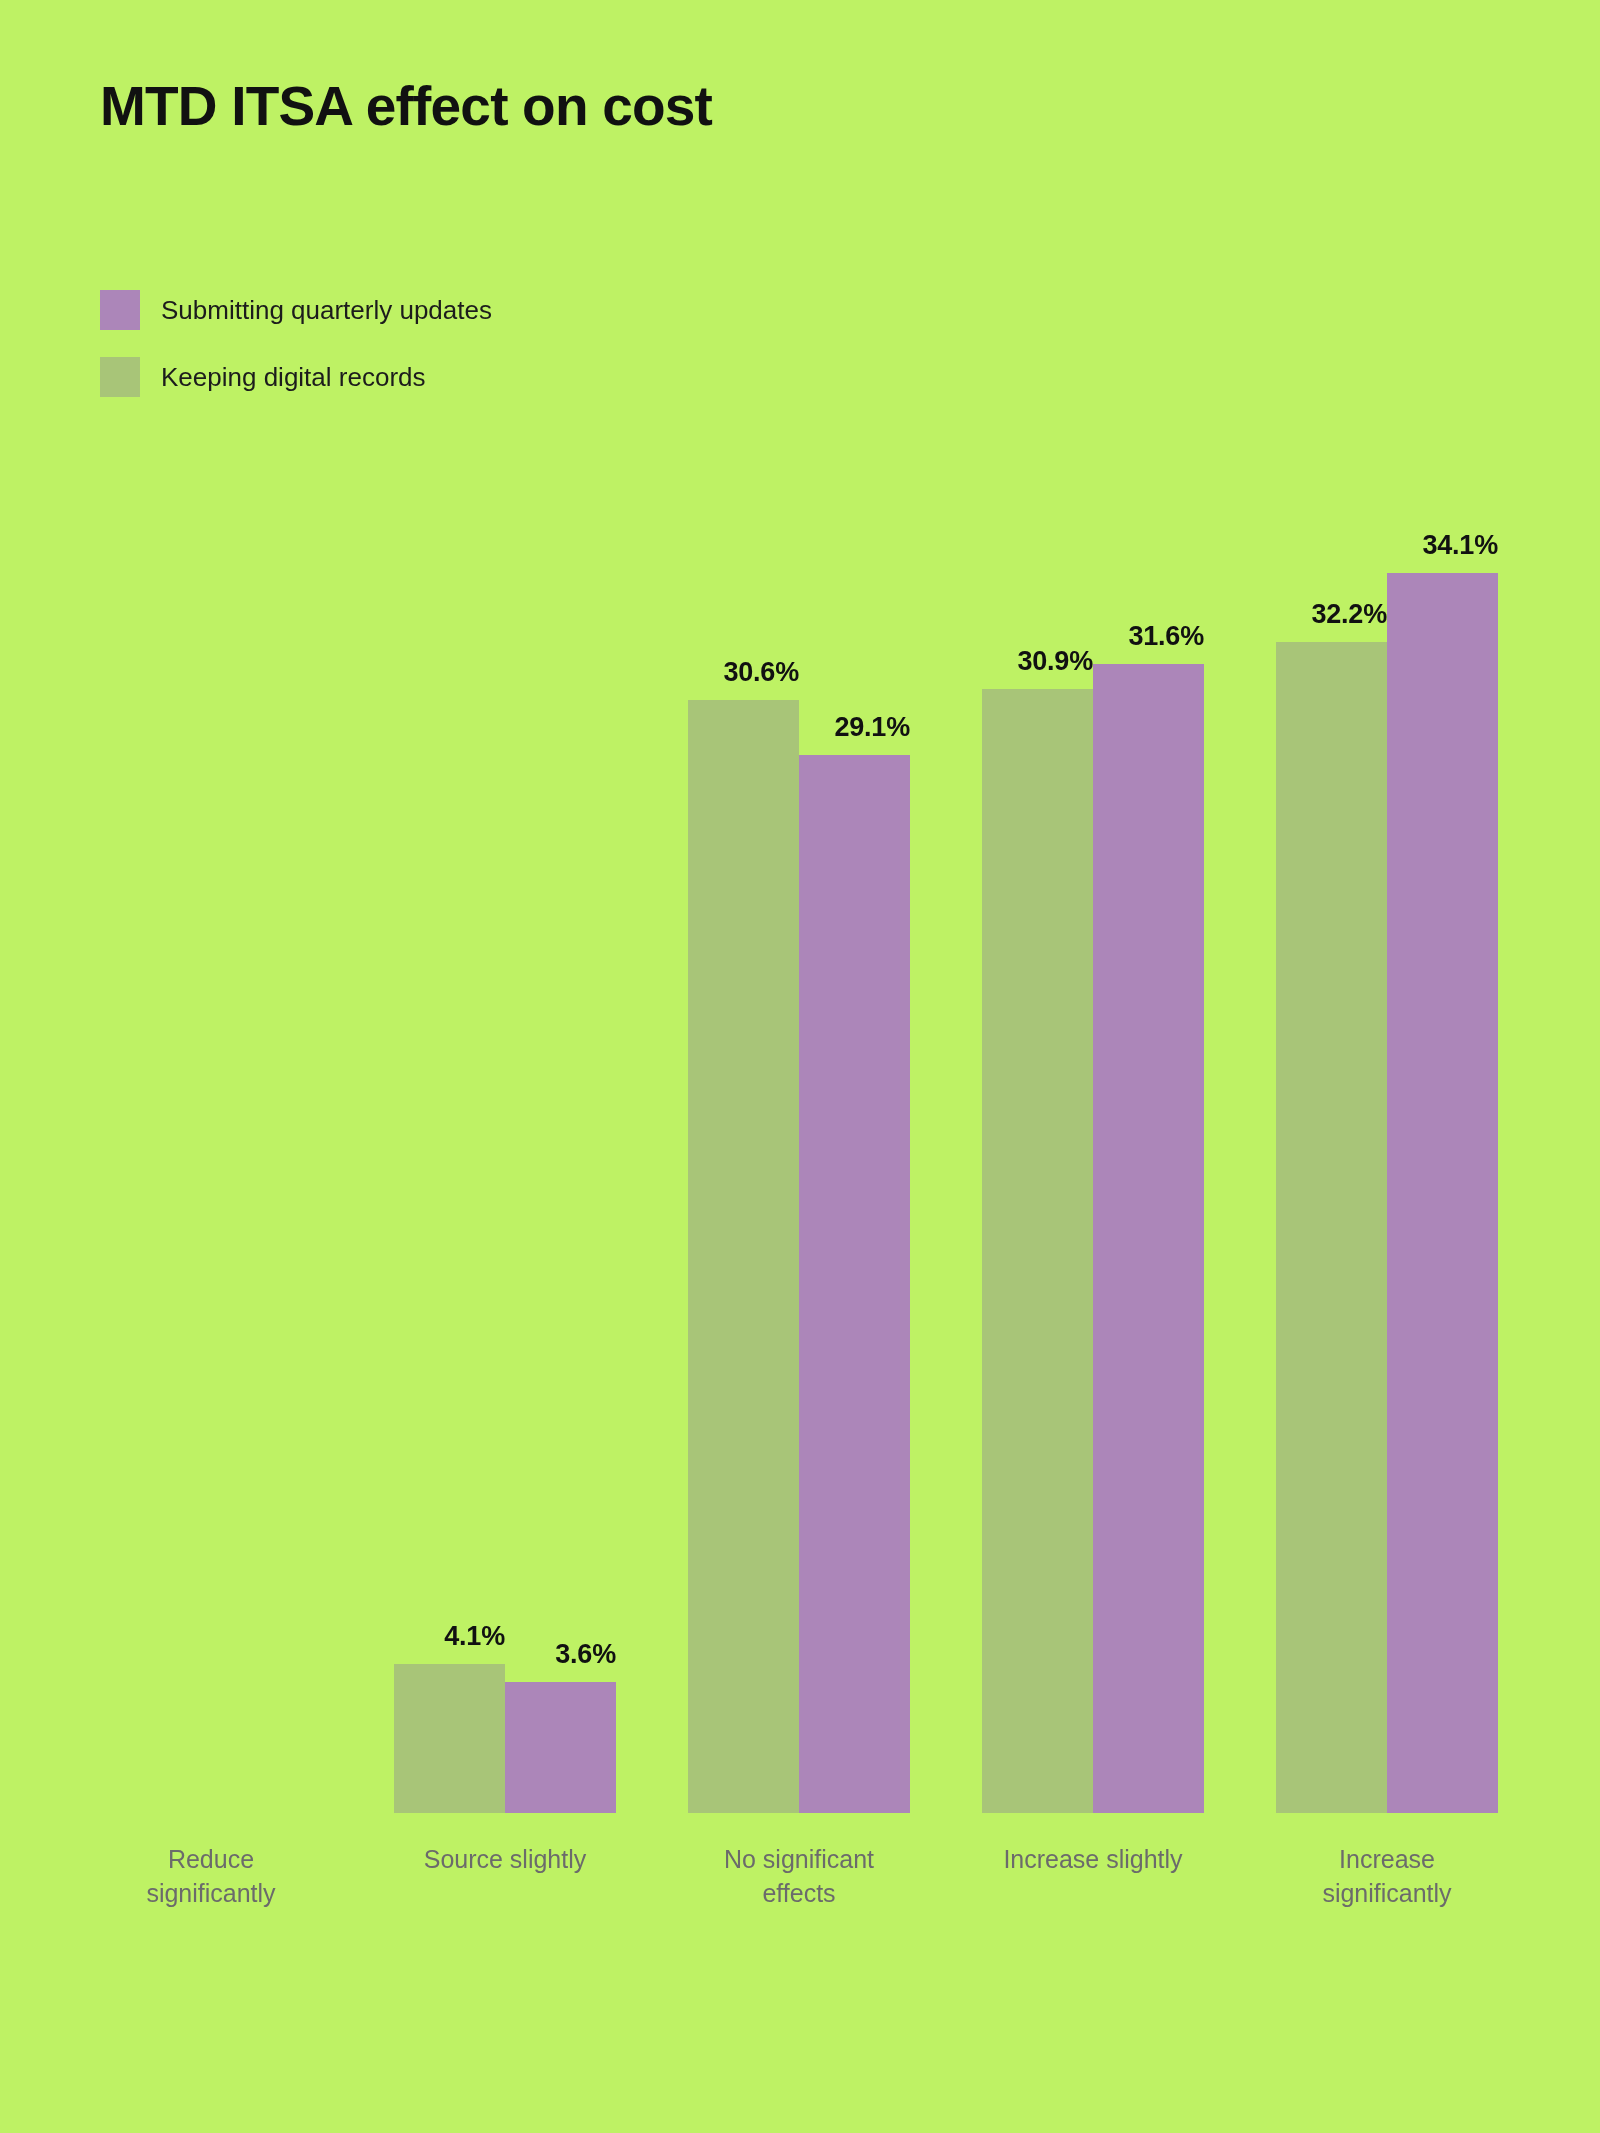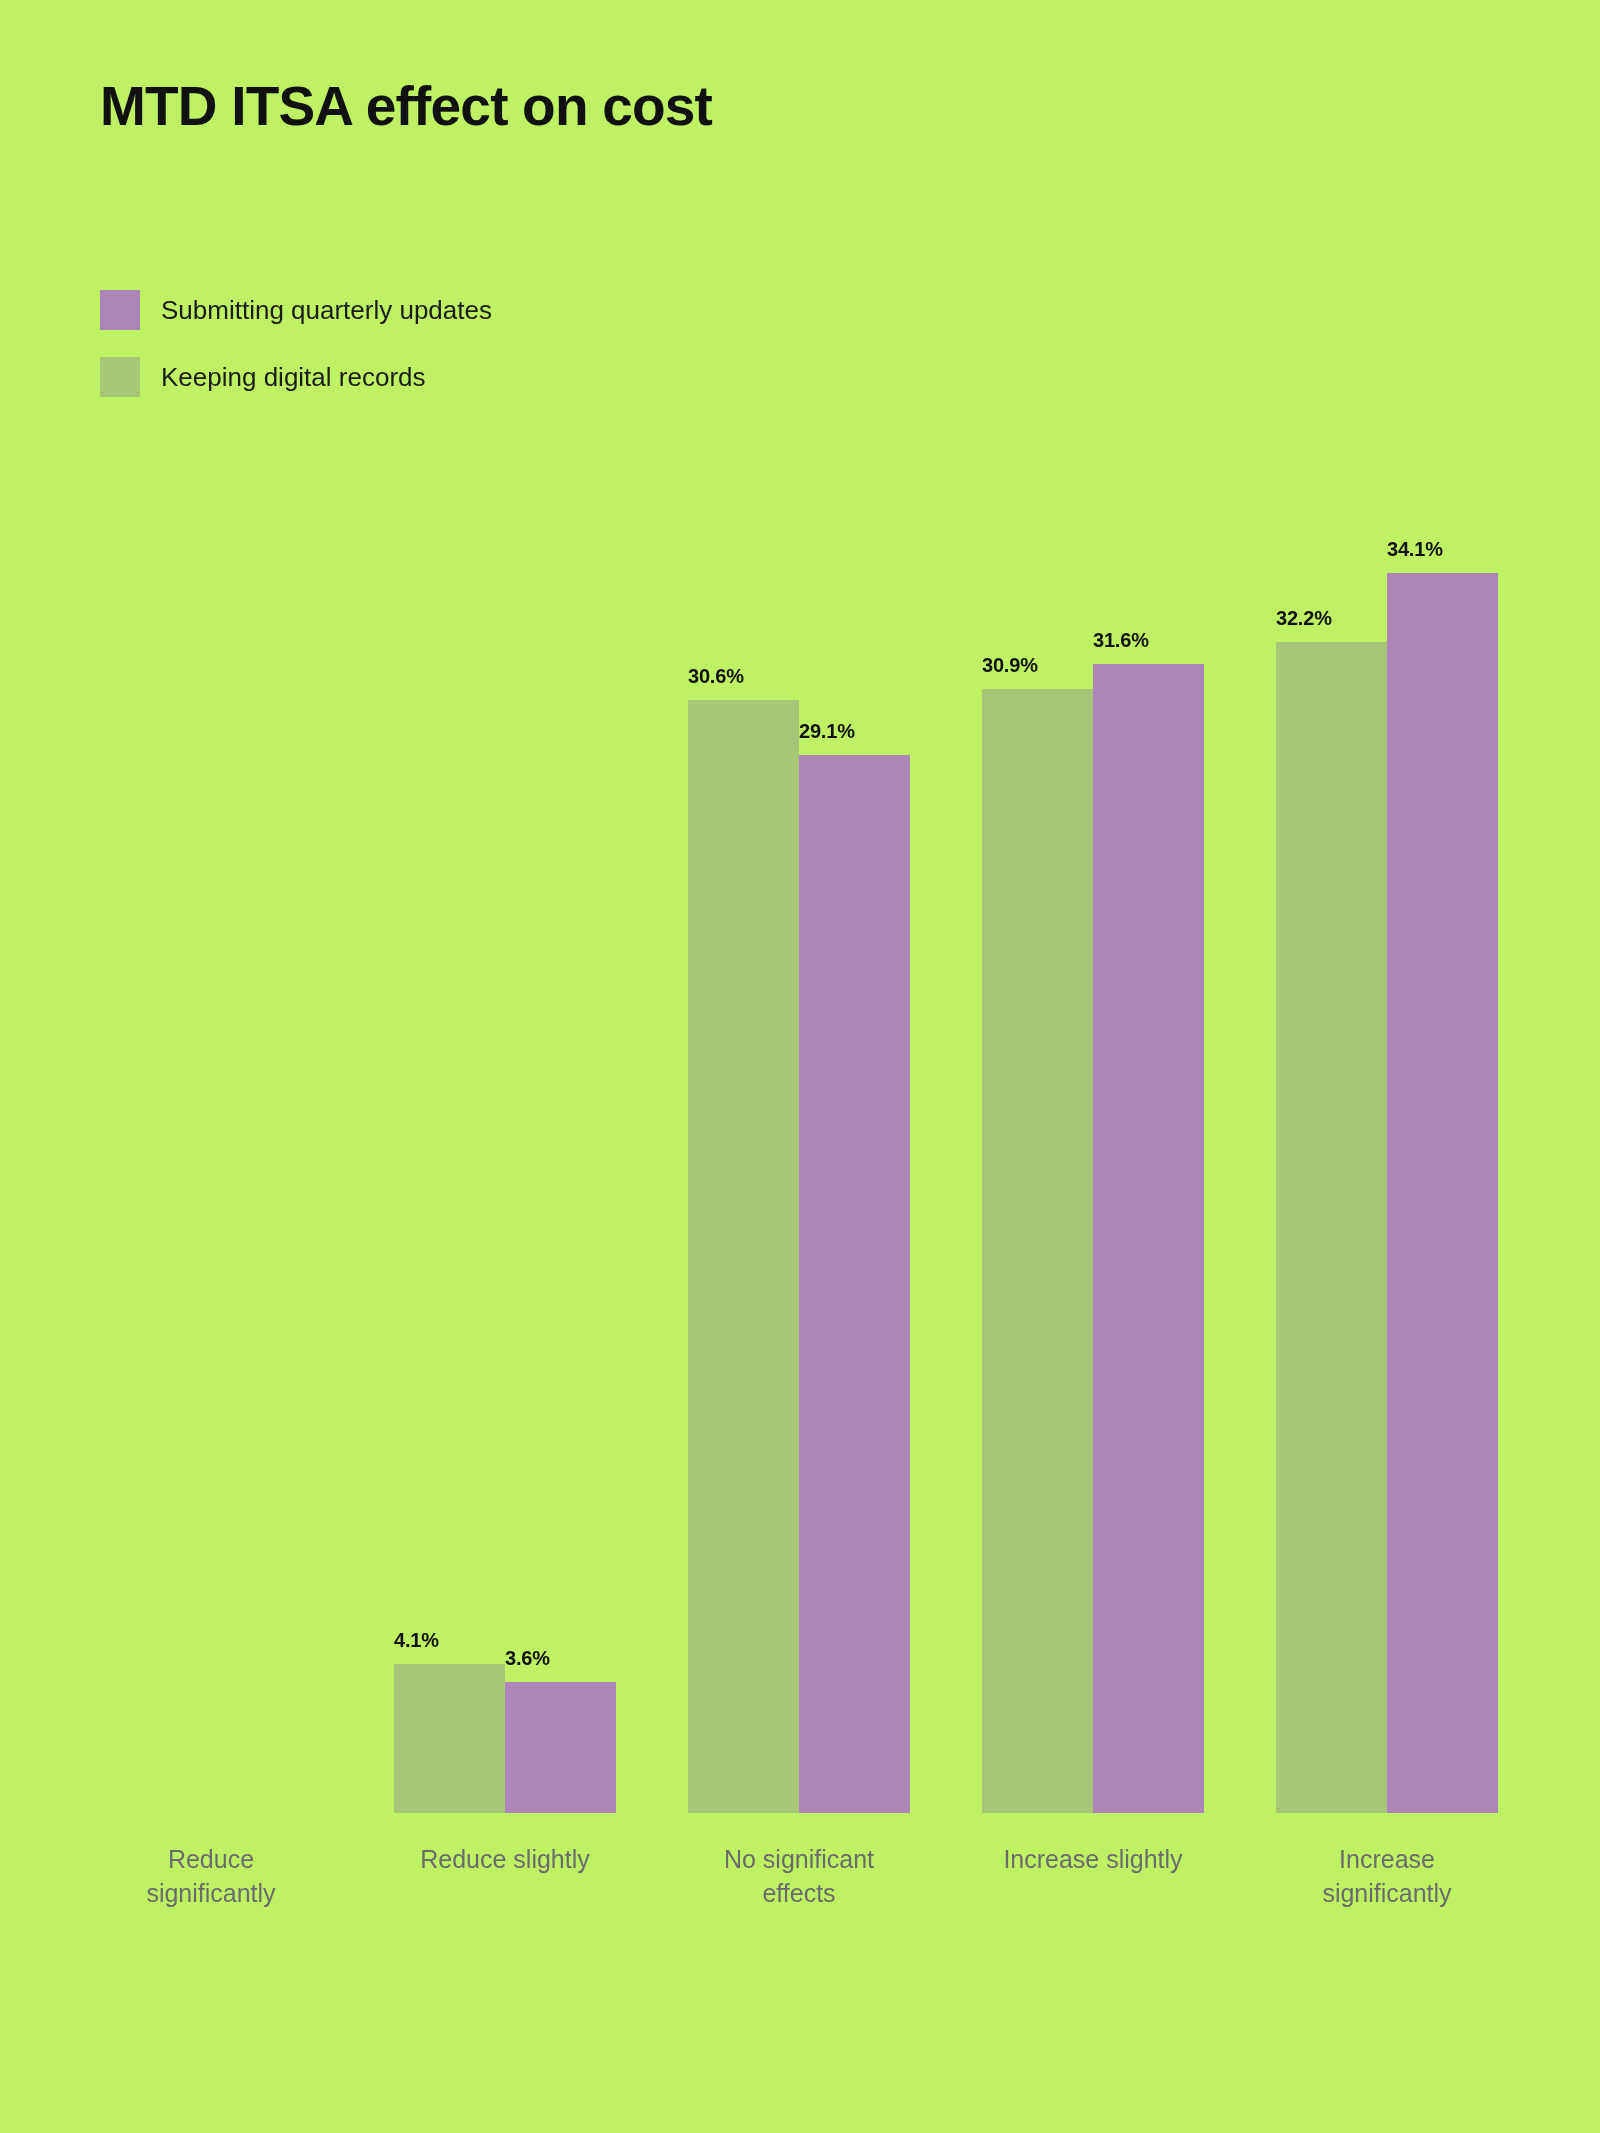--- a/index.html
+++ b/index.html
@@ -90,22 +90,22 @@
     flex-direction: column;
     justify-content: flex-end;
   }
   .bar {
     width: 100%;
   }
   .bar-value {
     position: absolute;
     left: 0;
     width: 111px;
-    text-align: left;
-    font-size: 20px;
+    text-align: right;
+    font-size: 27px;
     font-weight: 700;
     color: #111111;
     line-height: 1;
     letter-spacing: -0.2px;
     white-space: nowrap;
   }
 
   
   .xlabels {
     position: absolute;
@@ -203,21 +203,21 @@
         </div>
       </div>
     </div>
 
   <div class="xlabels" id="xlabels">
       <div class="xlabel" style="left: 0px;">
         <div>Reduce</div>
         <div>significantly</div>
       </div>
       <div class="xlabel" style="left: 294px;">
-        <div>Reduce slightly</div>
+        <div>Source slightly</div>
       </div>
       <div class="xlabel" style="left: 588px;">
         <div>No significant</div>
         <div>effects</div>
       </div>
       <div class="xlabel" style="left: 882px;">
         <div>Increase slightly</div>
       </div>
       <div class="xlabel" style="left: 1176px;">
         <div>Increase</div>

